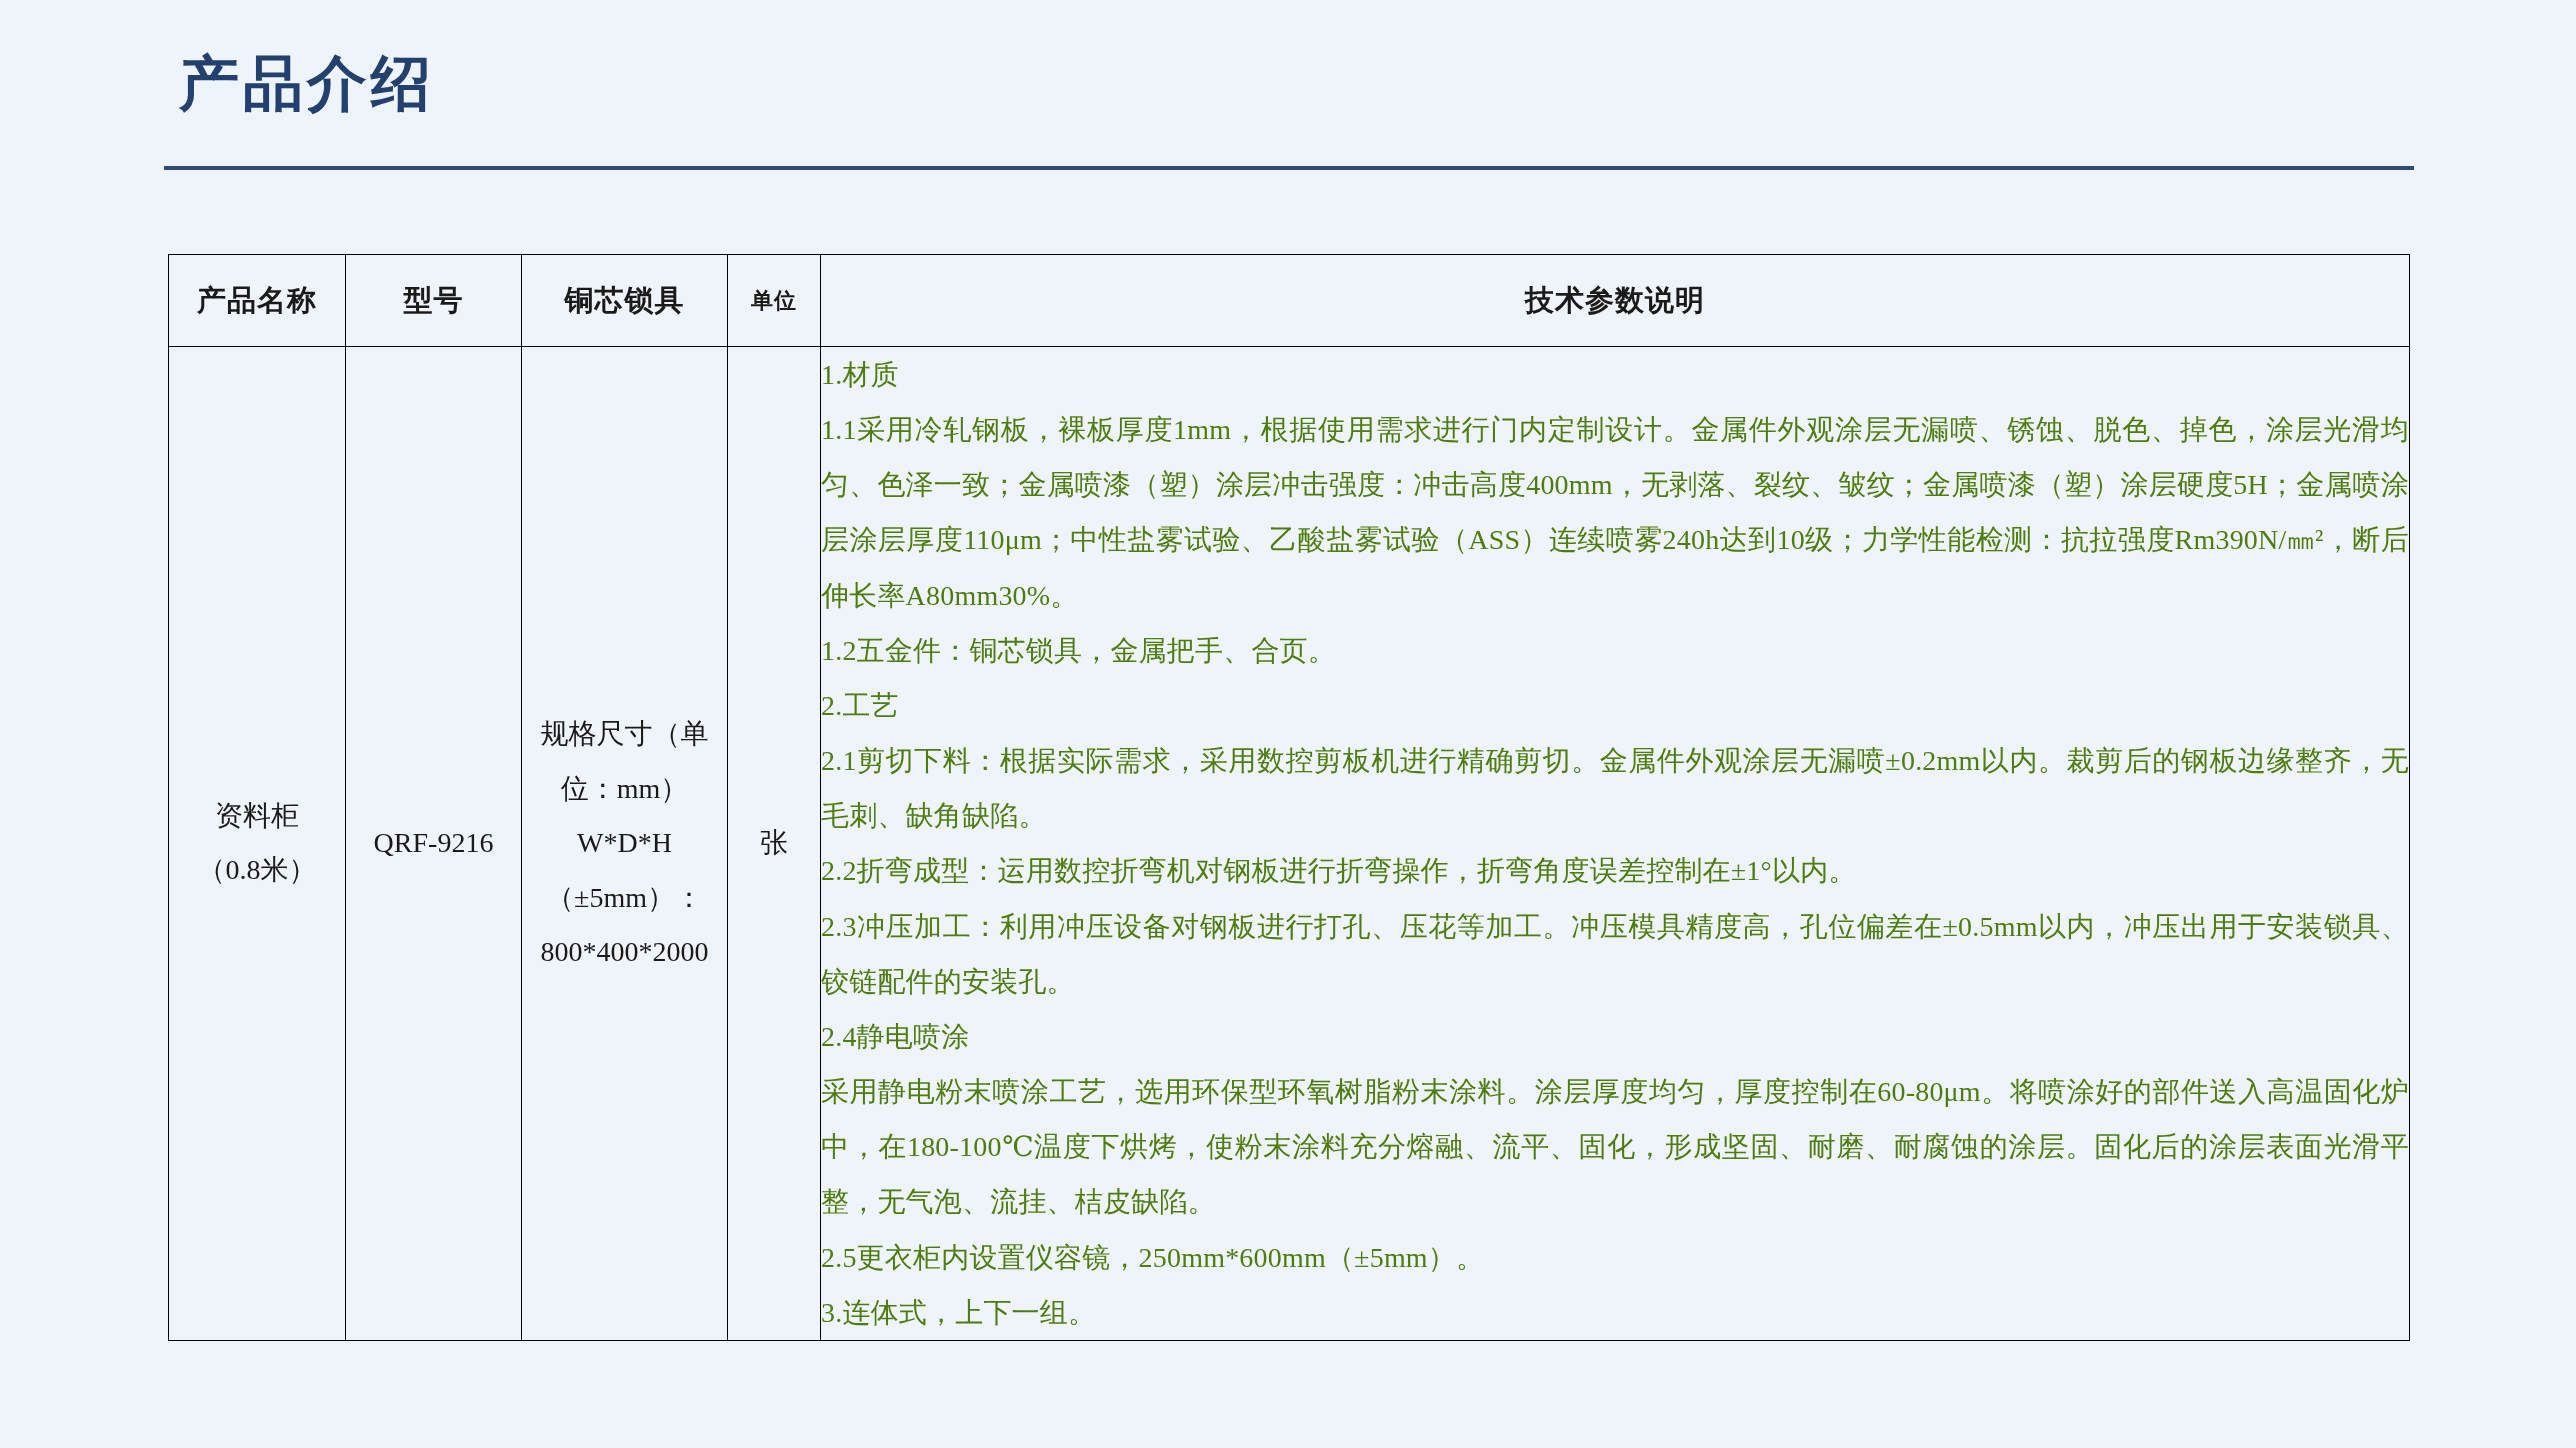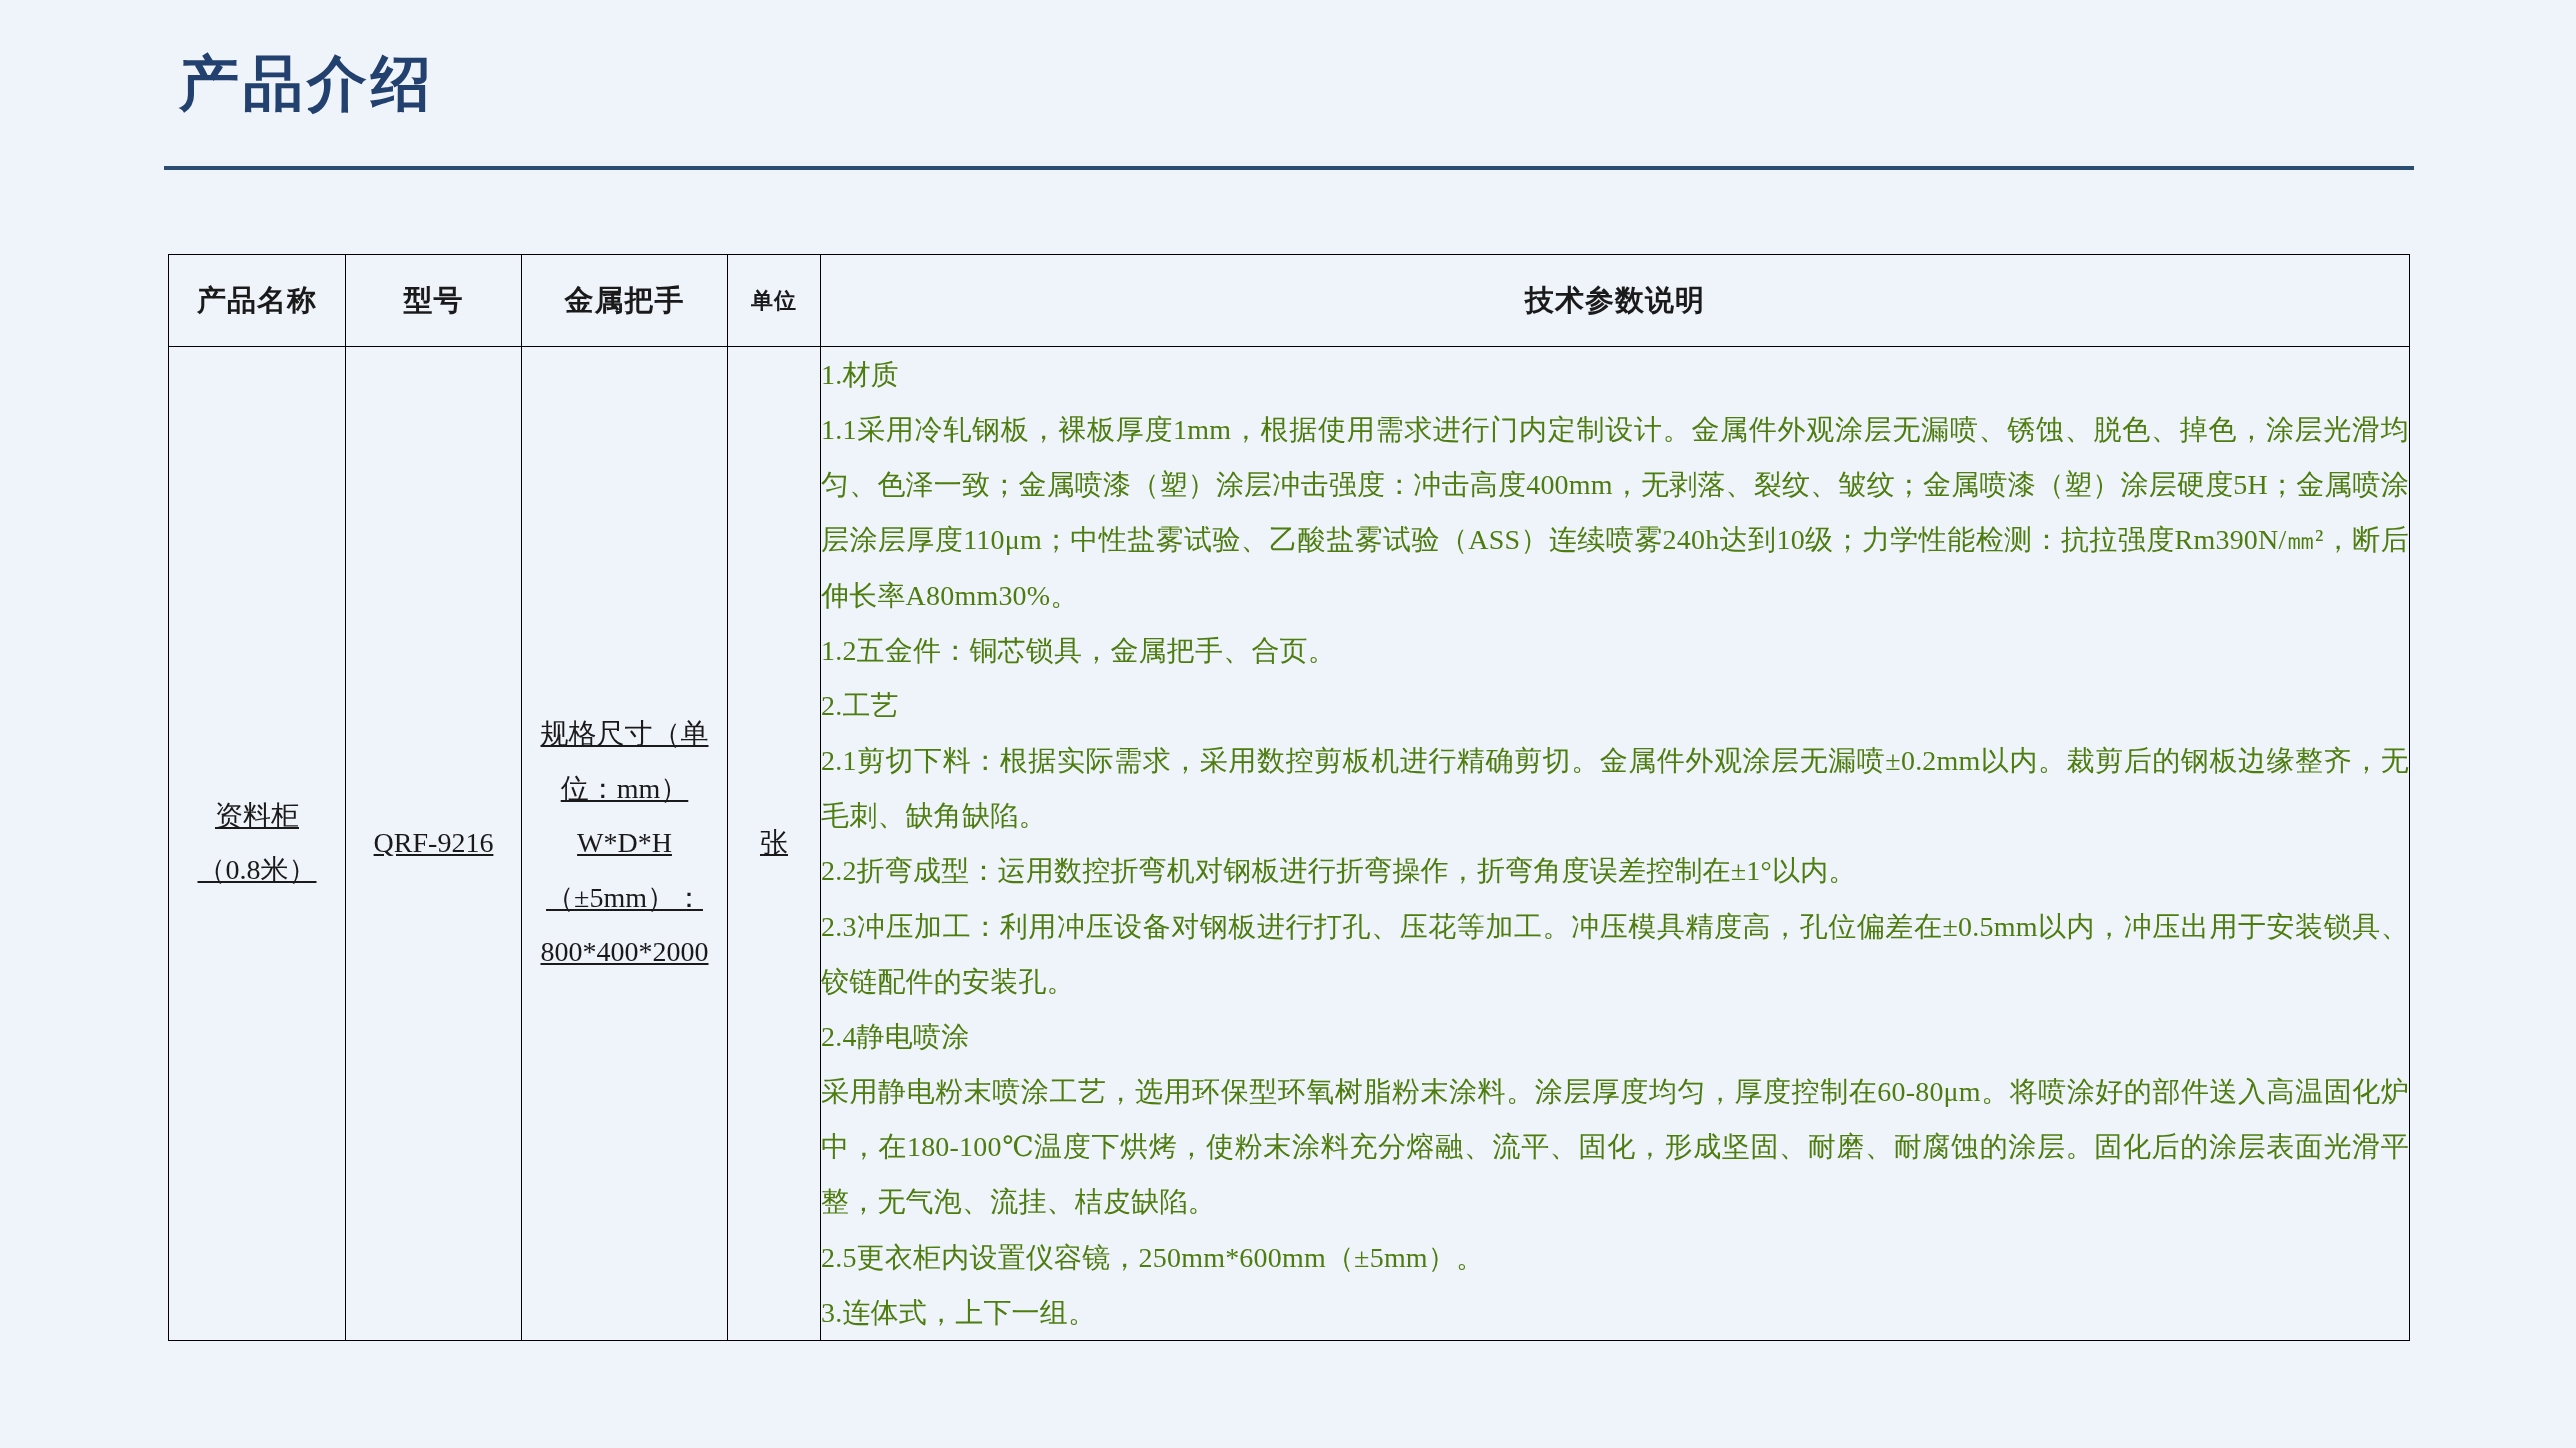--- a/index.html
+++ b/index.html
@@ -91,21 +91,20 @@
   }
 
   tbody td {
     vertical-align: middle;
     font-size: 28px;
     line-height: 1.95;
   }
   td.cell-center {
     text-align: center;
     padding: 9.7px 7.7px;
-    text-decoration: underline;
   }
   td.cell-center .line { display: block; }
 
   td.desc-cell {
     vertical-align: top;
     padding: 23px 25px 19.3px 27px;
     text-align: justify;
     text-justify: inter-ideograph;
   }
   .desc-line {
@@ -132,21 +131,21 @@
         <col class="c-name">
         <col class="c-model">
         <col class="c-spec">
         <col class="c-unit">
         <col class="c-desc">
       </colgroup>
       <thead>
         <tr>
           <th>产品名称</th>
           <th>型号</th>
-          <th>金属把手</th>
+          <th>铜芯锁具</th>
           <th class="unit-th">单位</th>
           <th>技术参数说明</th>
         </tr>
       </thead>
       <tbody>
         <tr>
 
           <td class="cell-center">
             <span class="line">资料柜</span>
             <span class="line">（0.8米）</span>

